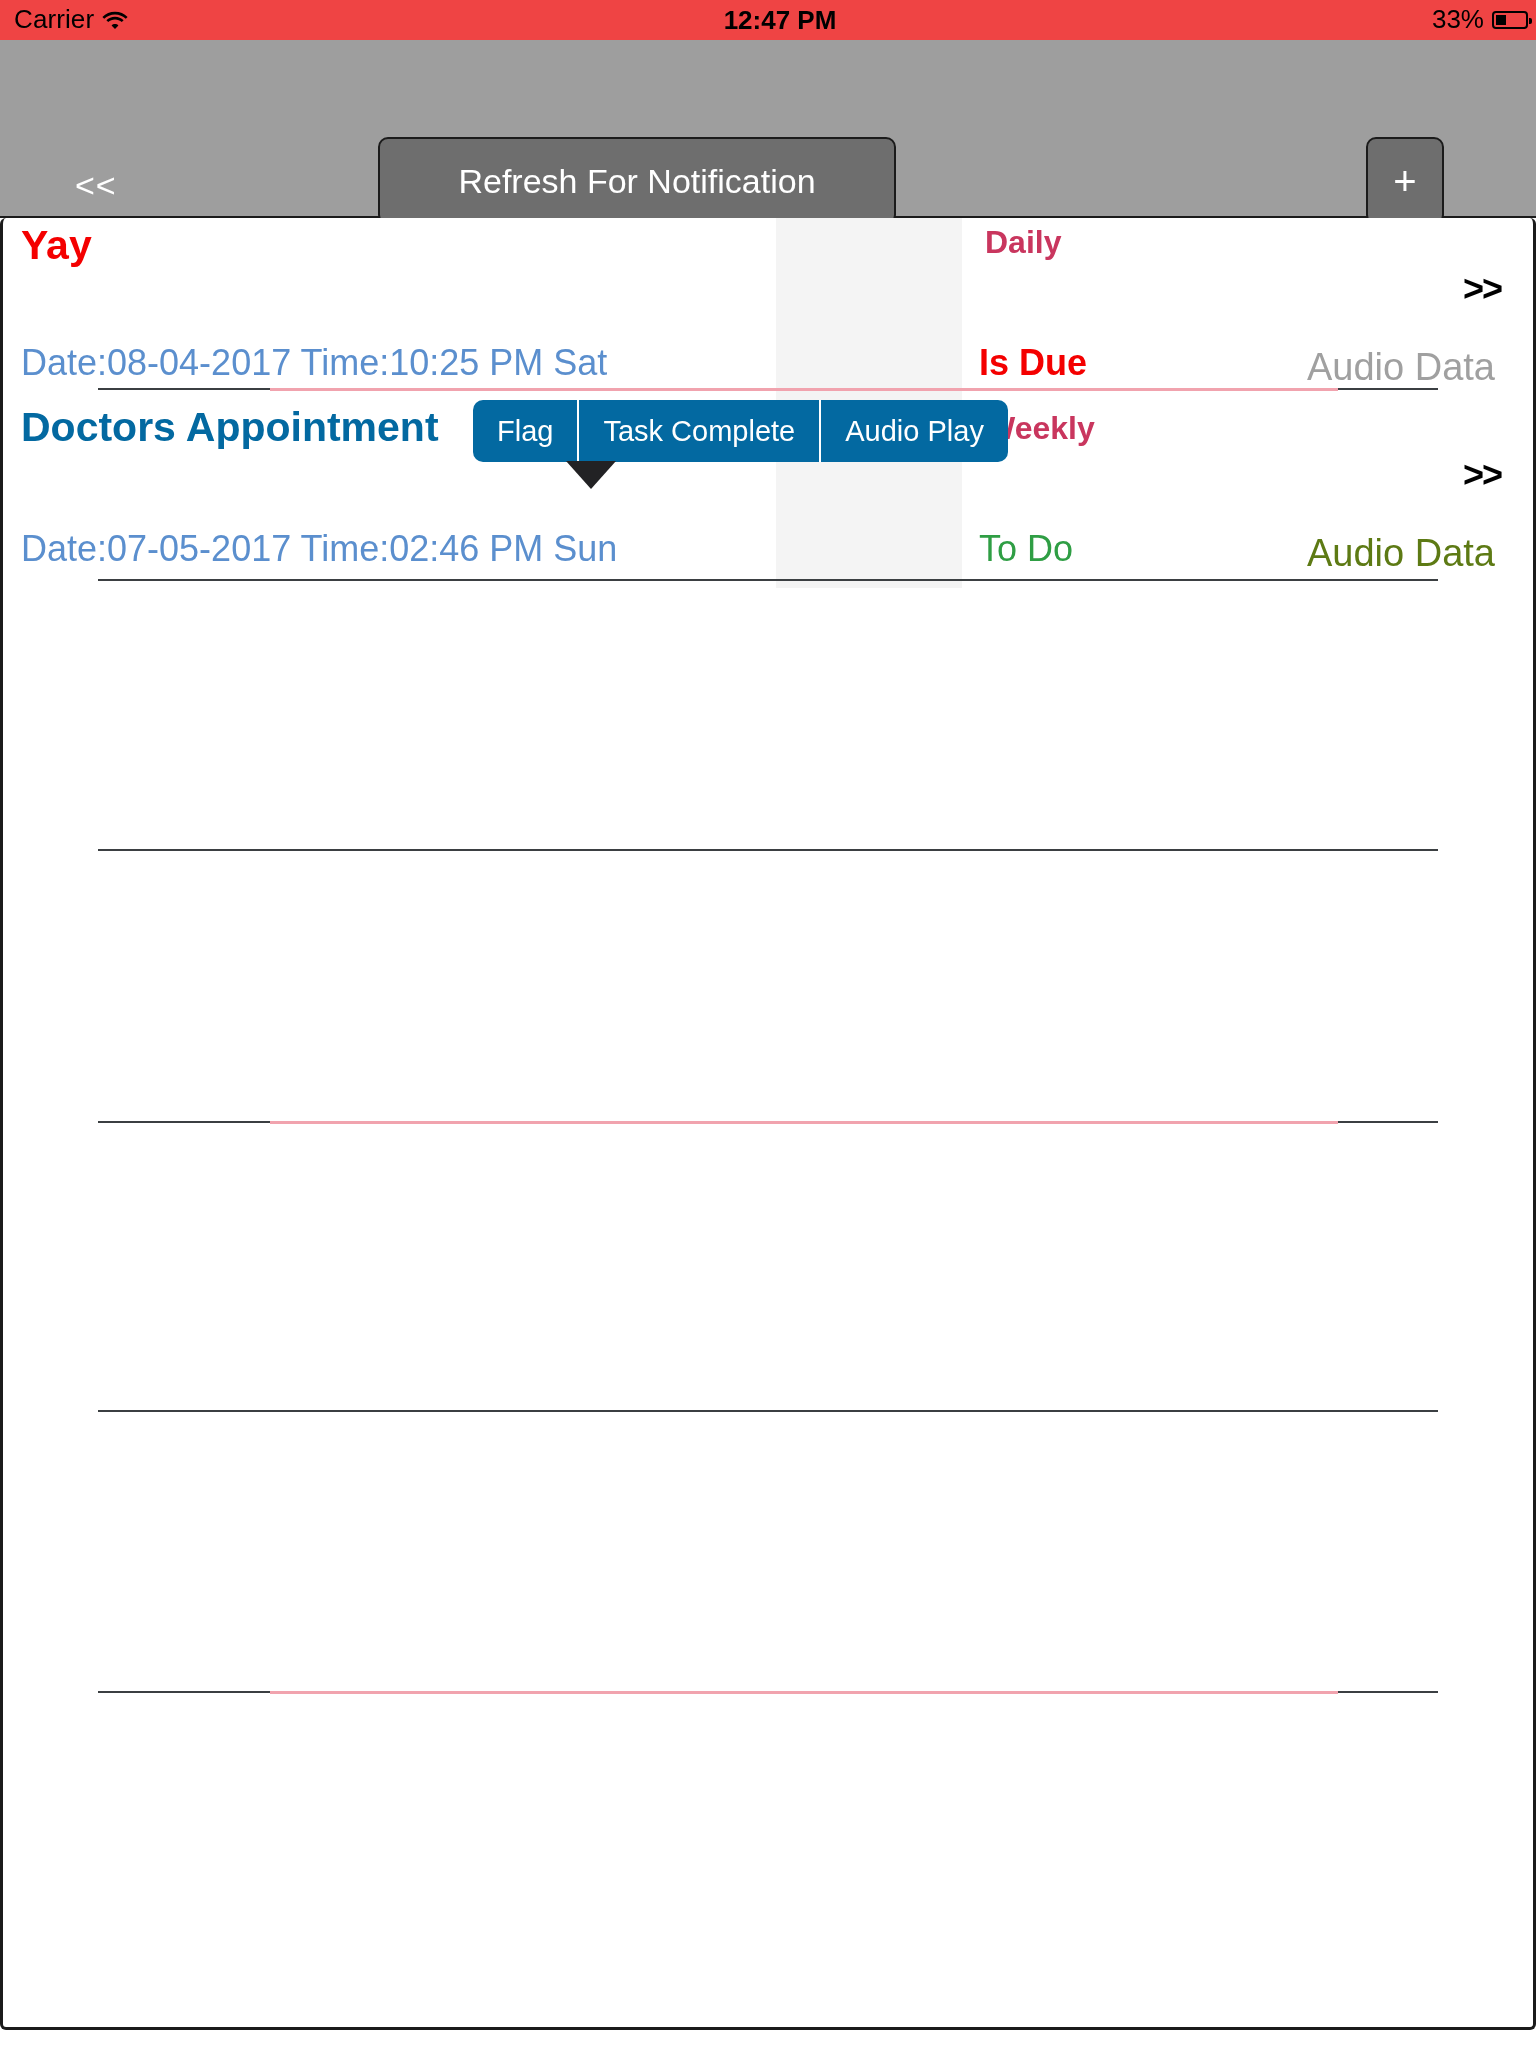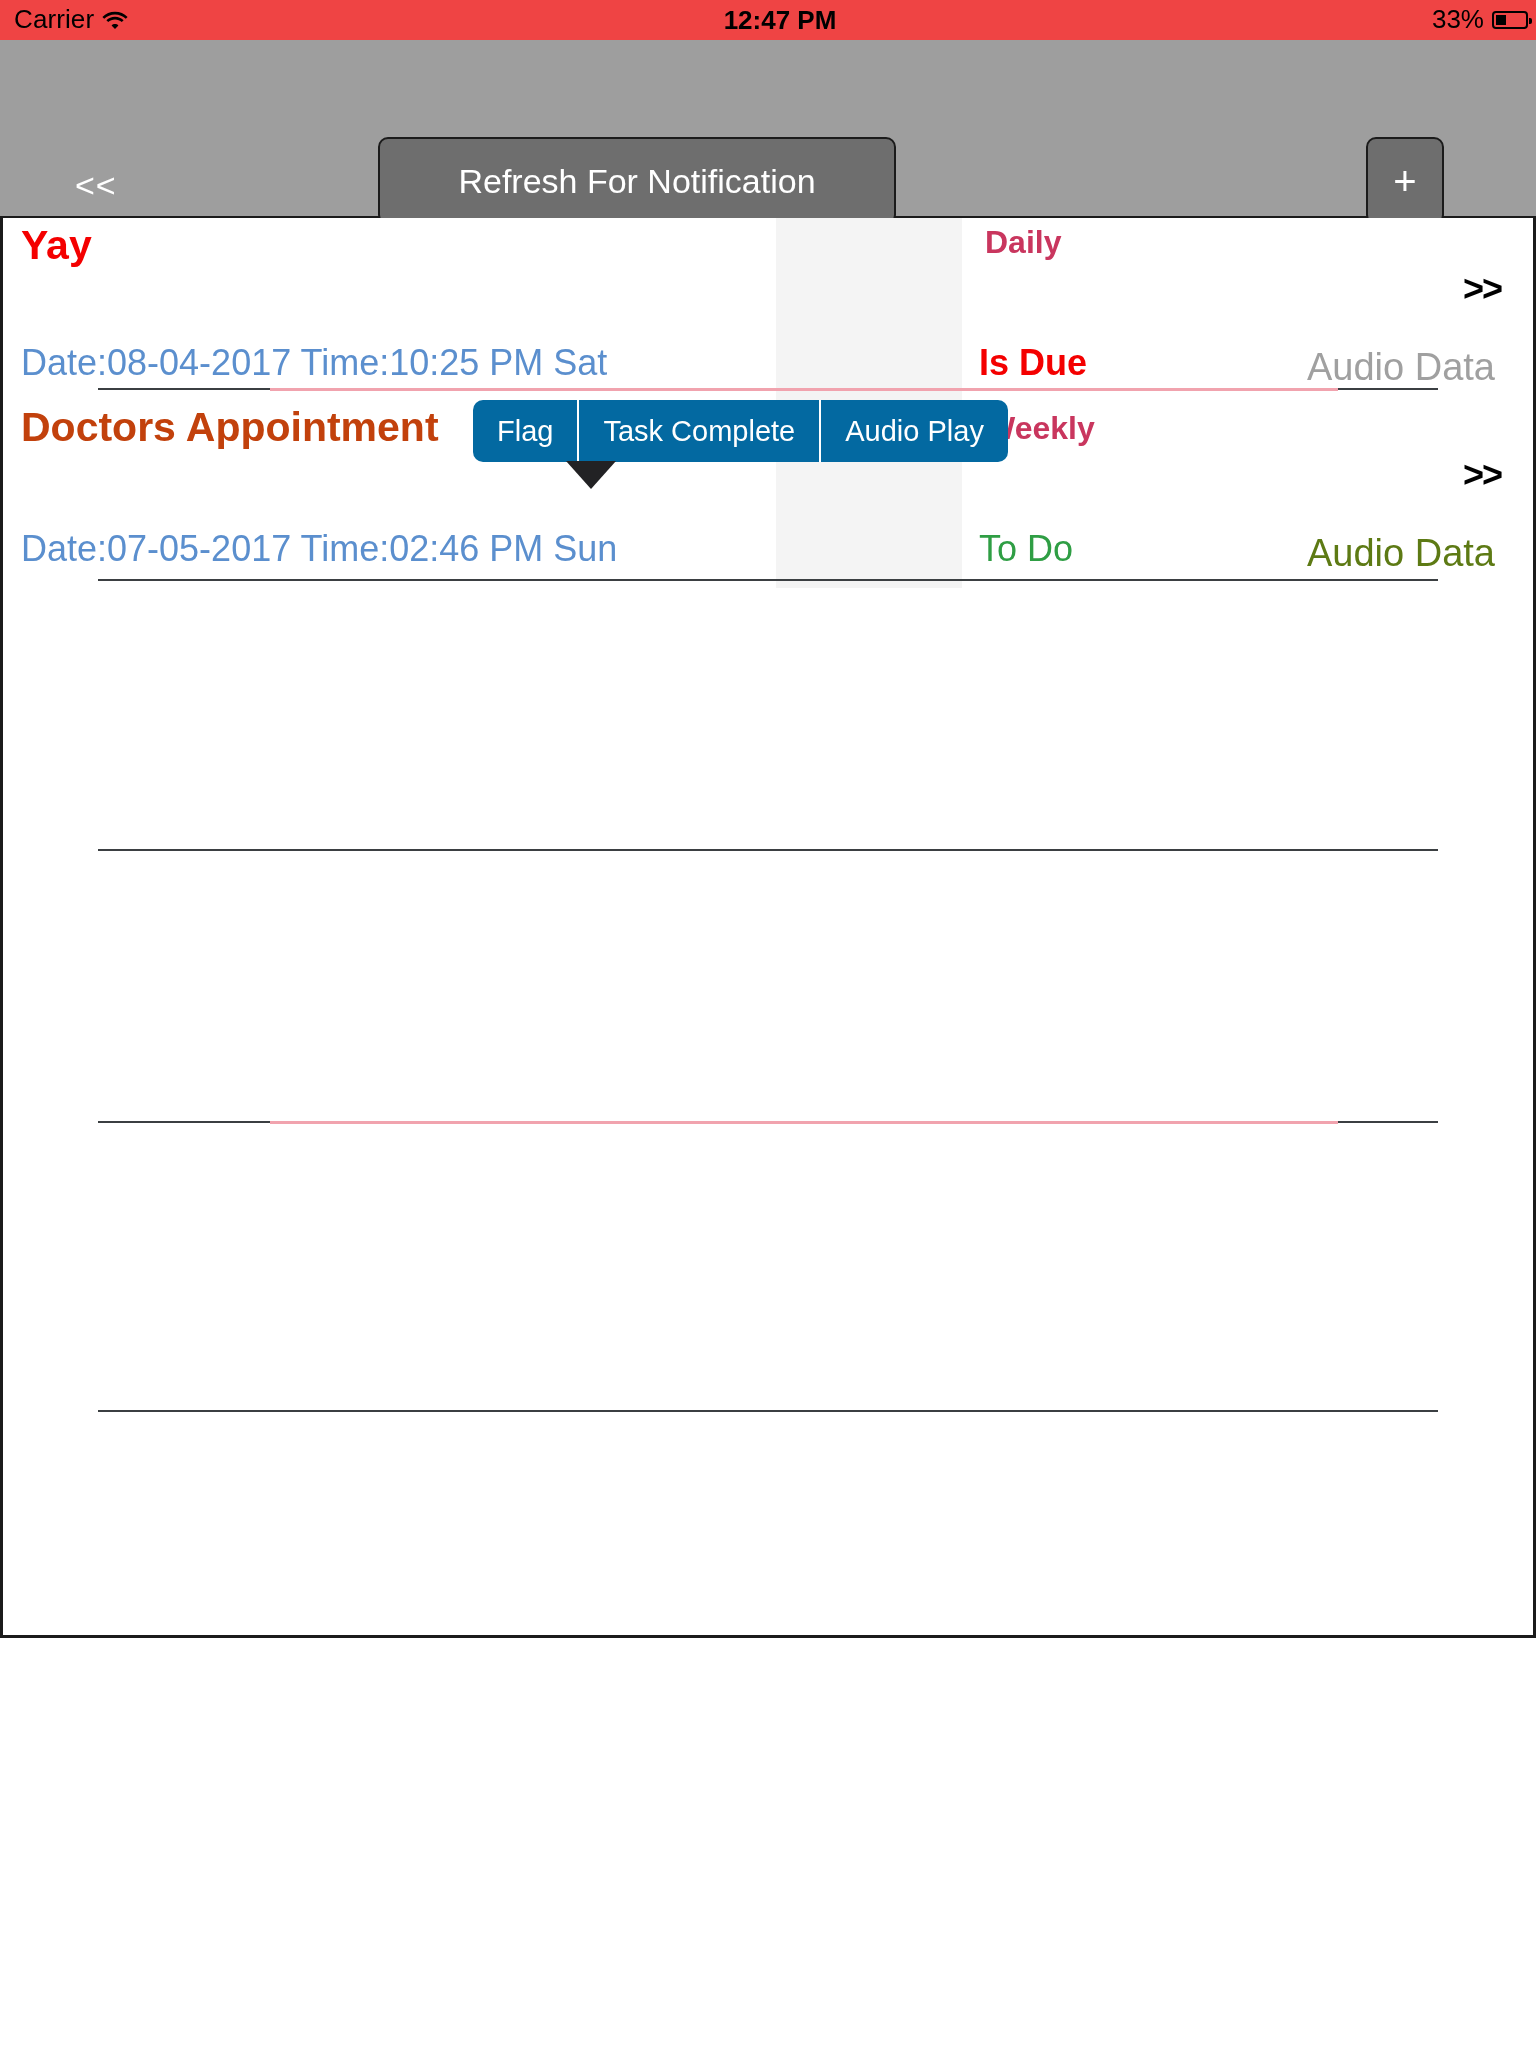--- a/index.html
+++ b/index.html
@@ -118,27 +118,28 @@
     text-align: center;
     cursor: pointer;
     box-sizing: border-box;
   }
 
   
   .list {
     position: absolute;
     left: 0; top: 218px;
     width: 1536px;
-    height: 1420px;
+    height: 1812px;
     background: #ffffff;
     border-left: 3px solid #1b1b1b;
     border-right: 3px solid #1b1b1b;
     border-bottom: 3px solid #1b1b1b;
     box-sizing: border-box;
     overflow: hidden;
+    border-radius: 6px;
   }
 
   .row {
     position: absolute;
     left: 0;
     width: 1530px;
   }
 
   .row-title {
     position: absolute;
@@ -284,21 +285,21 @@
       <div class="row-chevron" style="top:50px;">&gt;&gt;</div>
       <div class="row-thumb" style="top:-2px;height:186px;"></div>
       <div class="row-date" style="top:124px;">Date:08-04-2017 Time:10:25 PM Sat</div>
       <div class="row-status" style="top:124px;color:#f40000;font-weight:bold;">Is Due</div>
       <div class="row-audio" style="top:128px;color:#a0a0a0;">Audio Data</div>
       <div class="sep" style="top:170px;"></div>
       <div class="sep-red" style="top:170px;"></div>
     </div>
 
     <div class="row" style="top:173px;height:289px;">
-      <div class="row-title" style="top:13px;color:#c2410c;text-align:right;">Doctors Appointment</div>
+      <div class="row-title" style="top:13px;color:#0369a1;text-align:right;">Doctors Appointment</div>
       <div class="row-repeat" style="top:19px;">Weekly</div>
       <div class="row-chevron" style="top:63px;">&gt;&gt;</div>
       <div class="row-thumb" style="top:11px;height:186px;"></div>
       <div class="row-date" style="top:137px;">Date:07-05-2017 Time:02:46 PM Sun</div>
       <div class="row-status" style="top:137px;color:#2f9e44;">To Do</div>
       <div class="row-audio" style="top:141px;color:#5d7a14;">Audio Data</div>
       <div class="sep" style="top:188px;"></div>
     </div>
 
     <div class="row" style="top:361px;height:272px;">

